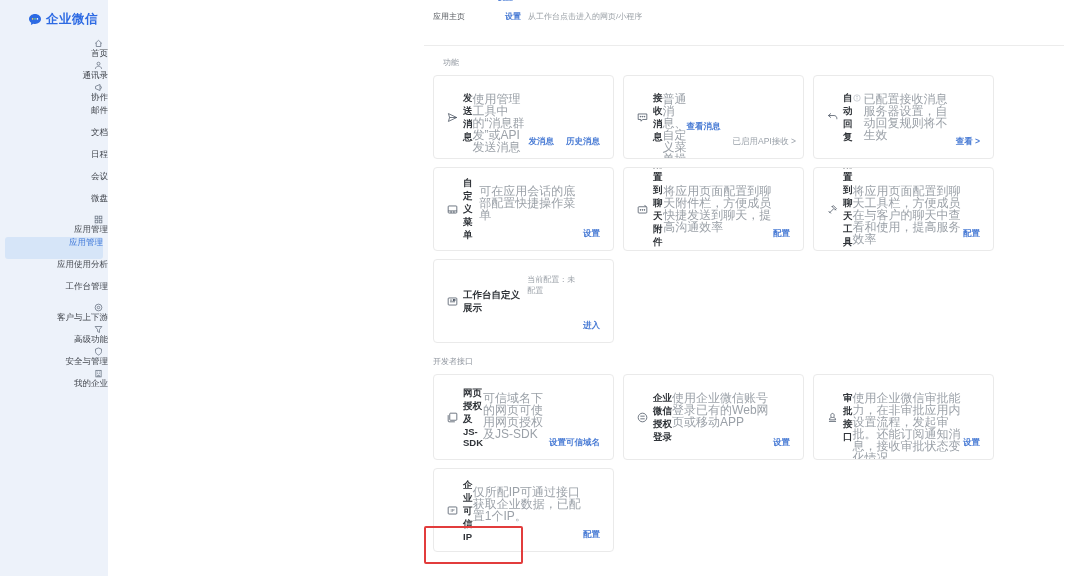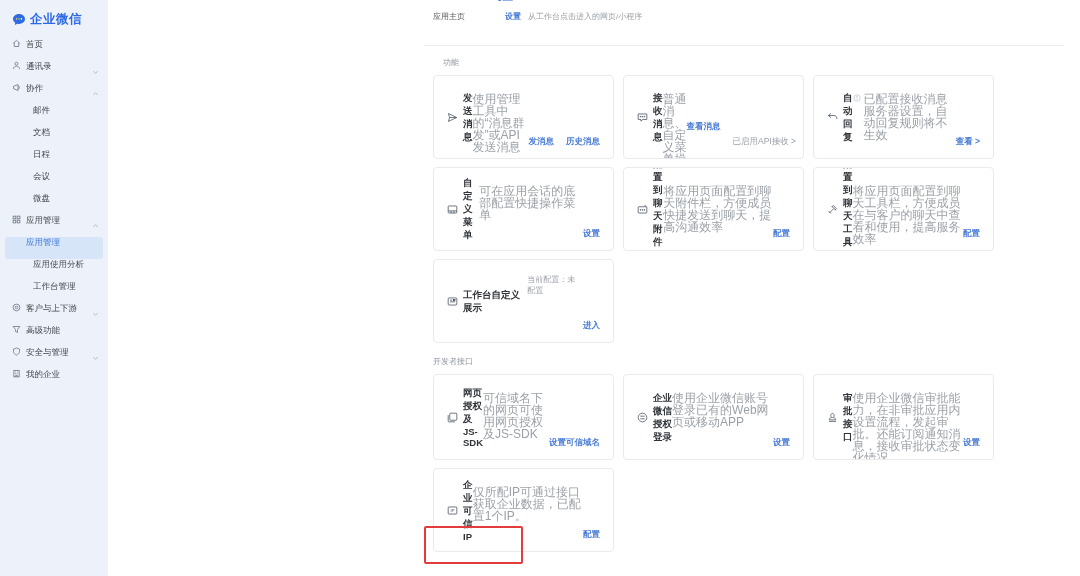--- a/index.html
+++ b/index.html
@@ -2,25 +2,25 @@
 <html><head>
 <meta charset="utf-8">
 <style>
   html,body{margin:0;padding:0;background:#fff;}
   .page{position:relative;width:1080px;height:576px;overflow:hidden;background:#fff;
         font-family:"Liberation Sans","DejaVu Sans",sans-serif;color:#3f4347;}
 
   
   .sidebar{position:absolute;left:0;top:0;width:108px;height:576px;background:#edf2fa;}
   .logo{display:flex;align-items:center;gap:4px;padding:11px 0 0 12px;
-        color:#2d6ae3;font-size:12.5px;font-weight:700;letter-spacing:.5px;}
+        color:#2d6ae3;font-size:12.5px;font-weight:700;letter-spacing:.5px;margin-left:16px;}
   .logo svg{display:block;}
   .nav{margin-top:11px;}
-  .nav-item{position:relative;display:flex;align-items:flex-start;height:22px;
-            padding-left:12px;font-size:8.5px;color:#42464d;cursor:pointer;white-space:nowrap;}
+  .nav-item{position:relative;display:flex;align-items:flex-end;height:22px;
+            padding-left:12px;font-size:8.5px;color:#42464d;cursor:pointer;white-space:nowrap;flex-direction:column;}
   .nav-item .nicon{width:9px;height:9px;margin-right:5px;display:flex;align-items:center;}
   .nav-item .nicon svg{display:block;}
   .nav-item.sub{padding-left:33px;}
   .nav-item .chev{position:absolute;right:9px;top:50%;transform:translateY(-50%);display:flex;}
   .nav-item.sel{background:#d6e5f8;border-radius:3px;margin:0 5px;padding-left:21px;
                 color:#3e77d9;}
 
   
   .content{position:absolute;left:433px;top:0;width:560px;}
   .apphome{display:flex;align-items:center;padding-top:11px;font-size:8px;line-height:12px;}

